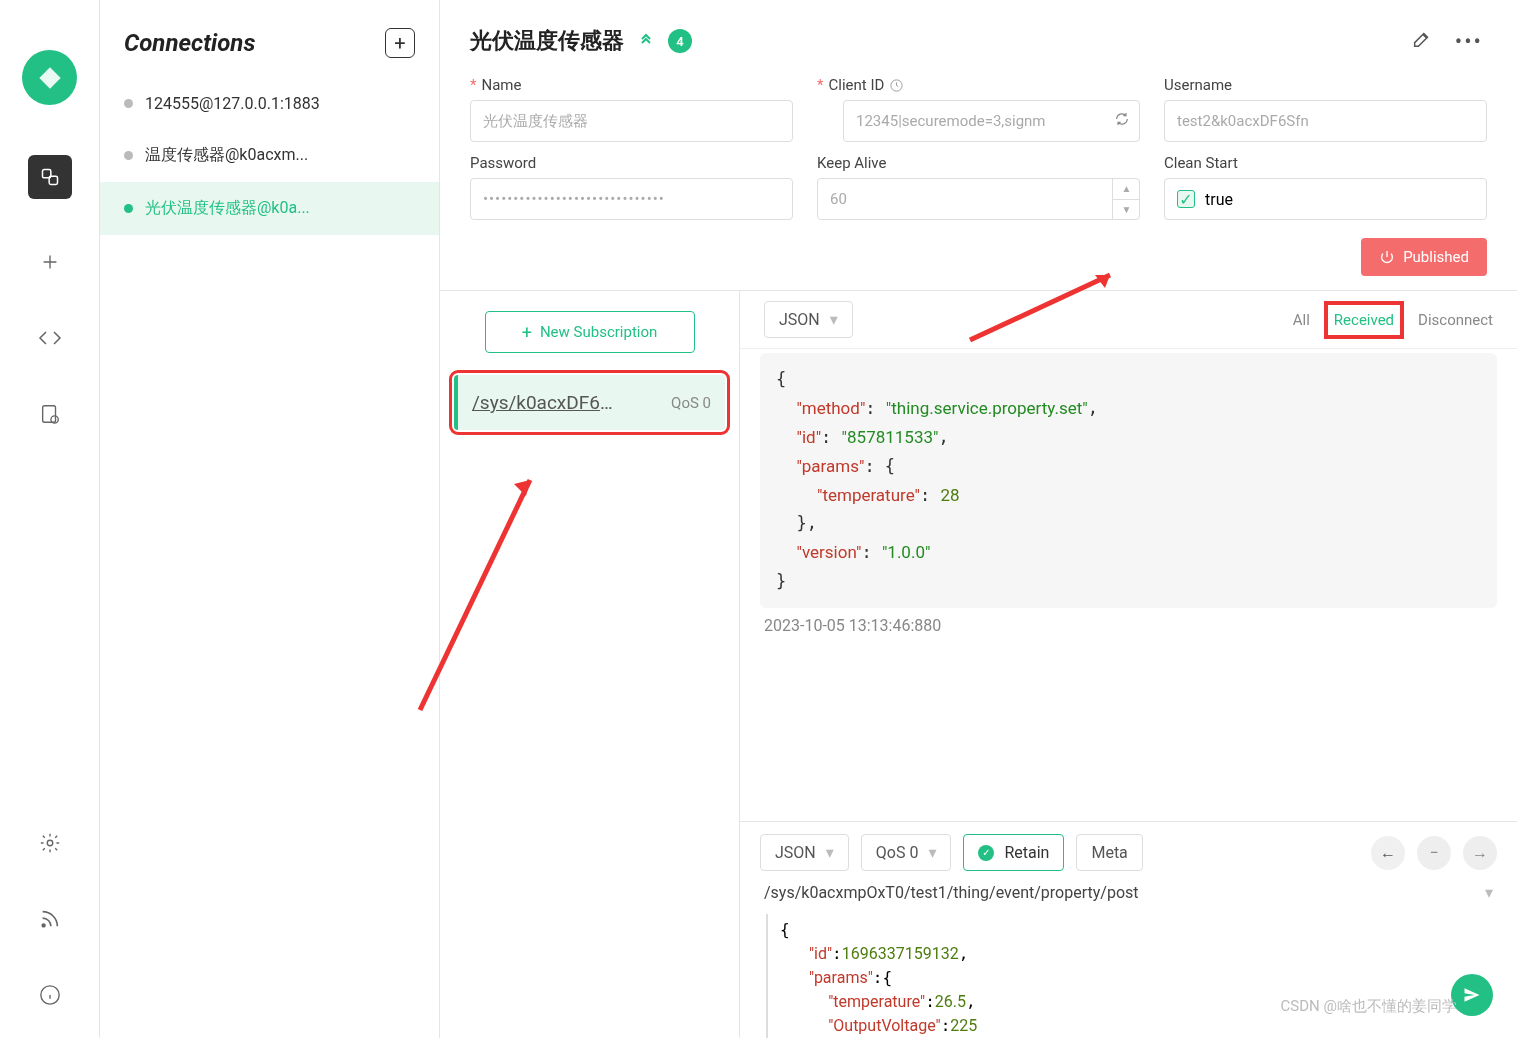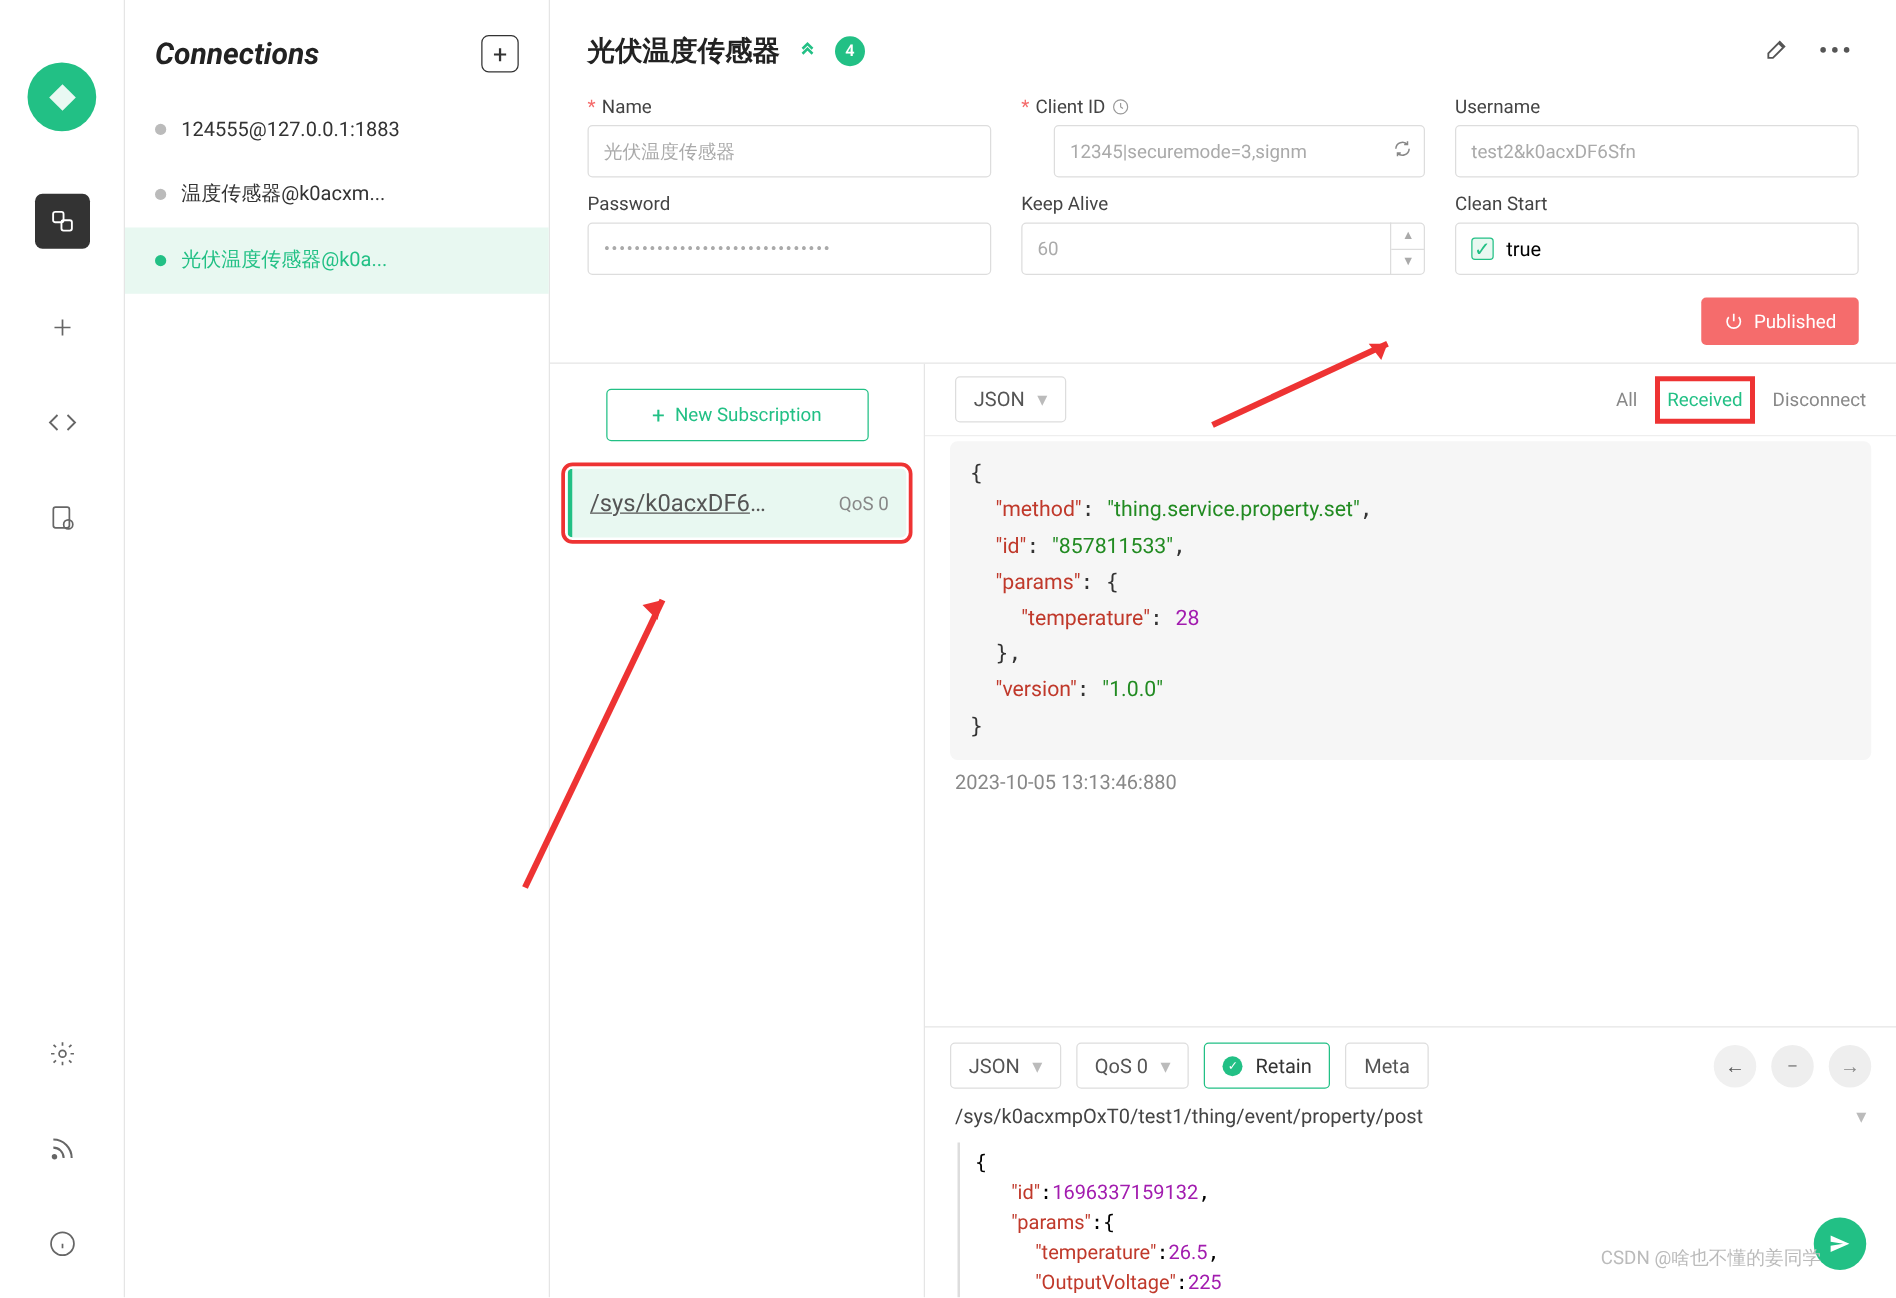--- a/index.html
+++ b/index.html
@@ -60,21 +60,21 @@
 
 .msg-col{flex:1;display:flex;flex-direction:column;min-height:0;}
 .msg-tabs{display:flex;align-items:center;padding:10px 24px;gap:24px;border-bottom:1px solid #eee;}
 .sel{display:flex;align-items:center;gap:10px;border:1px solid #ddd;border-radius:4px;padding:8px 14px;cursor:pointer;color:#555;}
 .msg-tabs .sp{flex:1;}
 .tab{color:#888;cursor:pointer;font-size:15px;}
 .tab.active{color:#22c085;outline:4px solid #e33;outline-offset:6px;}
 
 .msg-body{flex:1;overflow:auto;padding:4px 20px 8px;}
 .code{background:#f6f6f6;border-radius:6px;padding:12px 16px;font-family:ui-monospace,Consolas,monospace;font-size:17px;line-height:1.7;white-space:pre;color:#333;overflow-x:auto;}
-.k{color:#c0392b;}.s{color:#228b22;}.n{color:#a21caf;}
+.k{color:#c0392b;}.s{color:#228b22;}.n{color:#4d7c0f;}
 .ts{color:#888;font-size:16px;padding:8px 4px;}
 
 .pub-bar{border-top:1px solid #e5e5e5;padding:12px 20px 0;}
 .pub-row{display:flex;gap:12px;align-items:center;}
 .pill{border:1px solid #ddd;border-radius:4px;padding:8px 14px;display:flex;align-items:center;gap:10px;color:#555;cursor:pointer;}
 .pill.retain{border-color:#22c085;color:#333;}
 .pill.retain .dotg{width:16px;height:16px;border-radius:50%;background:#22c085;display:inline-flex;align-items:center;justify-content:center;color:#fff;font-size:10px;}
 .pub-row .sp{flex:1;}
 .circ{width:34px;height:34px;border-radius:50%;background:#eee;display:flex;align-items:center;justify-content:center;color:#888;cursor:pointer;}
 .circ.on{background:#f0f0f0;color:#555;}

